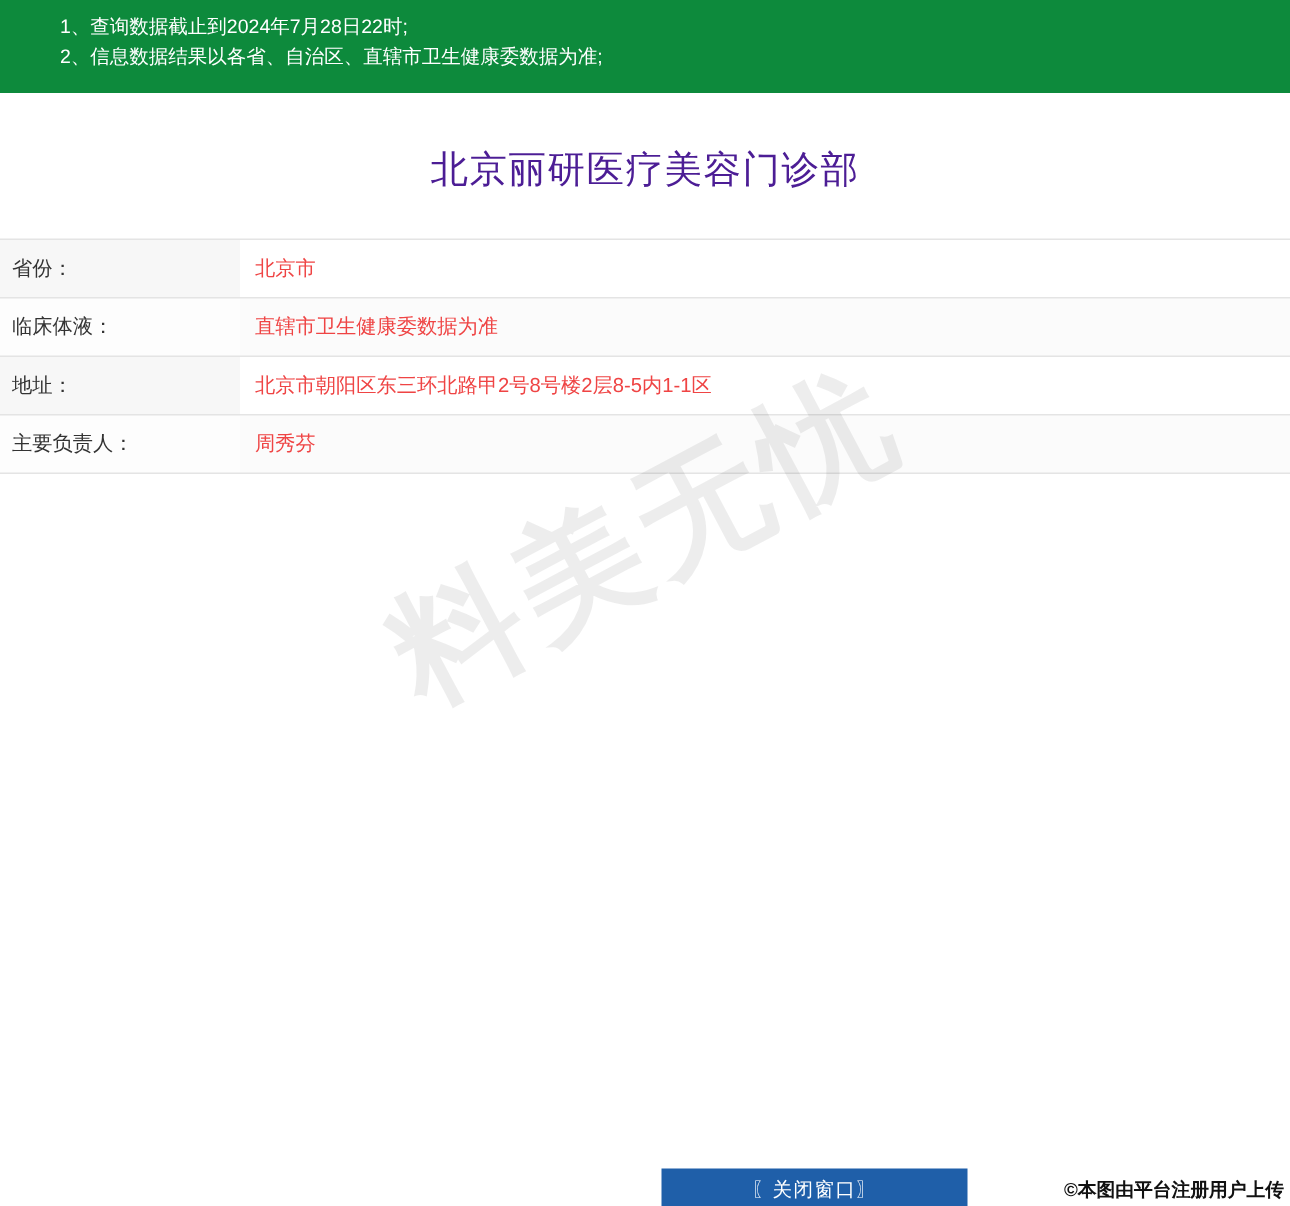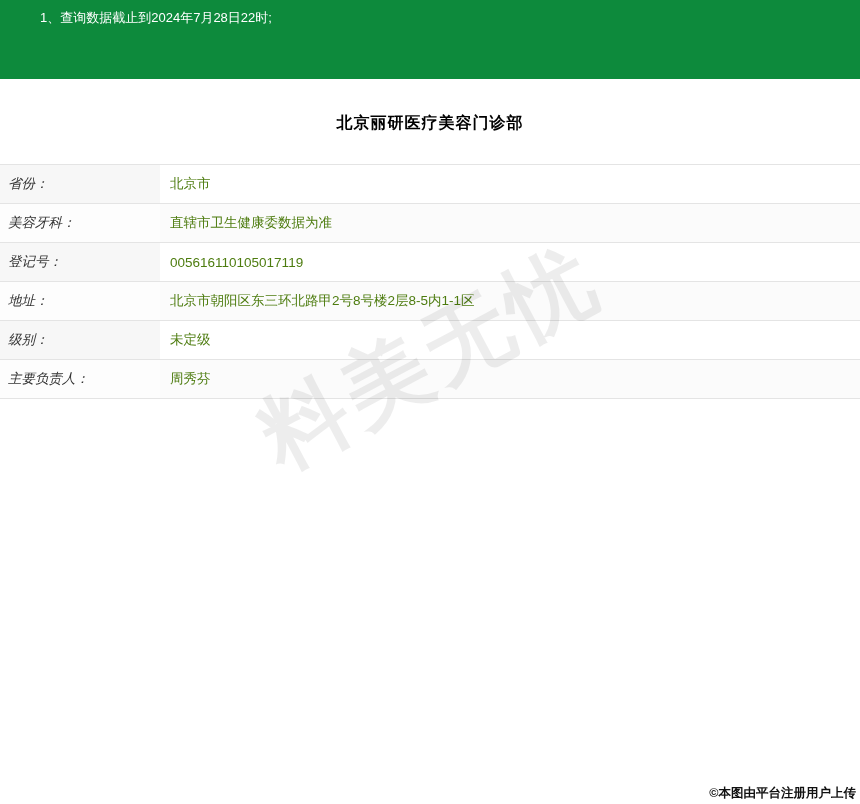--- a/index.html
+++ b/index.html
@@ -15,41 +15,41 @@
     color: #333333;
     position: relative;
     overflow: hidden;
   }
 
   
   .notice {
     background: #0d8a3c;
     color: #ffffff;
     padding: 8px 16px 10px 0;
-    height: 79px;
+    height: 62px;
     box-sizing: border-box;
   }
   .notice-line {
     font-size: 13px;
     line-height: 20px;
     padding-left: 40px;
     color: #ffffff;
     white-space: nowrap;
   }
 
   
   .title-wrap {
     text-align: center;
     padding-top: 34px;
     padding-bottom: 30px;
   }
   .page-title {
-    font-size: 16px;
-    font-weight: bold;
-    color: #000000;
+    font-size: 25px;
+    font-weight: normal;
+    color: #4c1d95;
     letter-spacing: 1px;
   }
 
   
   .info-table {
     width: 860px;
     border-collapse: collapse;
     table-layout: fixed;
   }
   .info-table tr {
@@ -62,25 +62,24 @@
     color: #333333;
     vertical-align: middle;
     padding: 0;
   }
   .info-table tr td.label {
     width: 160px;
     padding-left: 8px;
     color: #333333;
     box-sizing: border-box;
     background: #fafafa;
-    font-style: italic;
   }
   .info-table tr td.value {
     padding-left: 10px;
-    color: #4d7c0f;
+    color: #ef4444;
     box-sizing: border-box;
     word-break: break-all;
   }
   .info-table tr:nth-child(even) td {
     background: #fbfbfb;
   }
   .info-table tr:nth-child(odd) td {
     background: #ffffff;
   }
   .info-table tr:nth-child(odd) td.label {
@@ -137,52 +136,46 @@
     color: #111111;
     font-weight: bold;
     white-space: nowrap;
   }
 </style>
 </head>
 <body>
 
 <div class="notice">
   <div class="notice-line">1、查询数据截止到2024年7月28日22时;</div>
+  <div class="notice-line">2、信息数据结果以各省、自治区、直辖市卫生健康委数据为准;</div>
 </div>
 
 <div class="title-wrap">
   <div class="page-title">北京丽研医疗美容门诊部</div>
 </div>
 
 <table class="info-table">
   <tbody>
     <tr>
       <td class="label">省份：</td>
       <td class="value">北京市</td>
     </tr>
     <tr>
-      <td class="label">美容牙科：</td>
+      <td class="label">临床体液：</td>
       <td class="value">直辖市卫生健康委数据为准</td>
-    </tr>
-    <tr>
-      <td class="label">登记号：</td>
-      <td class="value">005616110105017119</td>
     </tr>
     <tr>
       <td class="label">地址：</td>
       <td class="value">北京市朝阳区东三环北路甲2号8号楼2层8-5内1-1区</td>
-    </tr>
-    <tr>
-      <td class="label">级别：</td>
-      <td class="value">未定级</td>
     </tr>
     <tr>
       <td class="label">主要负责人：</td>
       <td class="value">周秀芬</td>
     </tr>
   </tbody>
 </table>
 
 <div class="watermark">料美无忧</div>
 
 <div class="footer">
+  <button class="close-btn">〖关闭窗口〗</button>
   <div class="copyright">©本图由平台注册用户上传</div>
 </div>
 
 </body></html>

